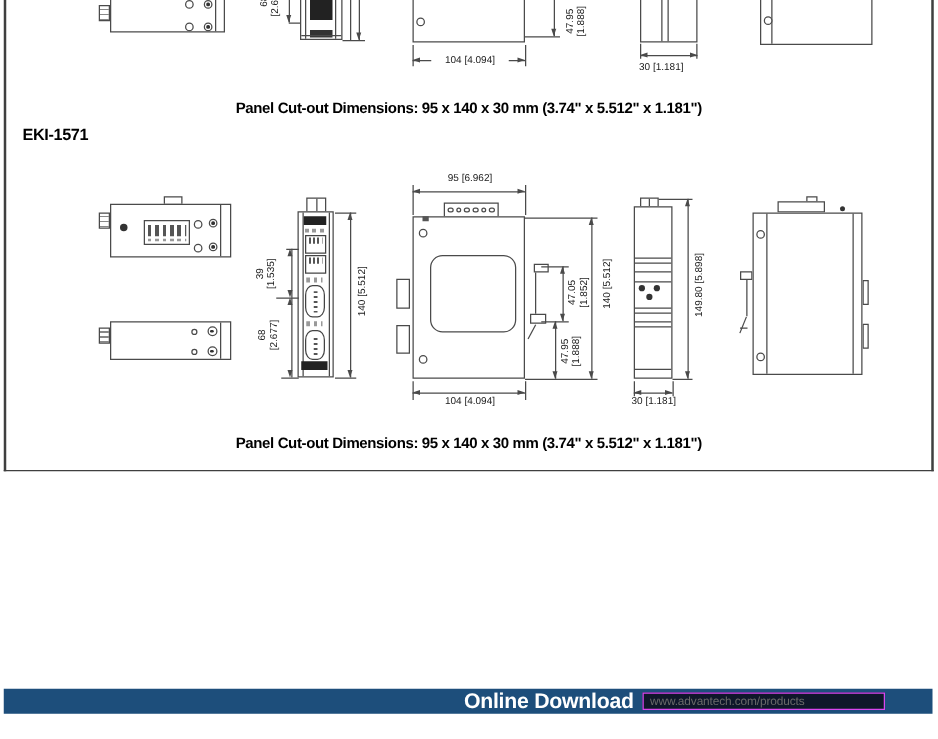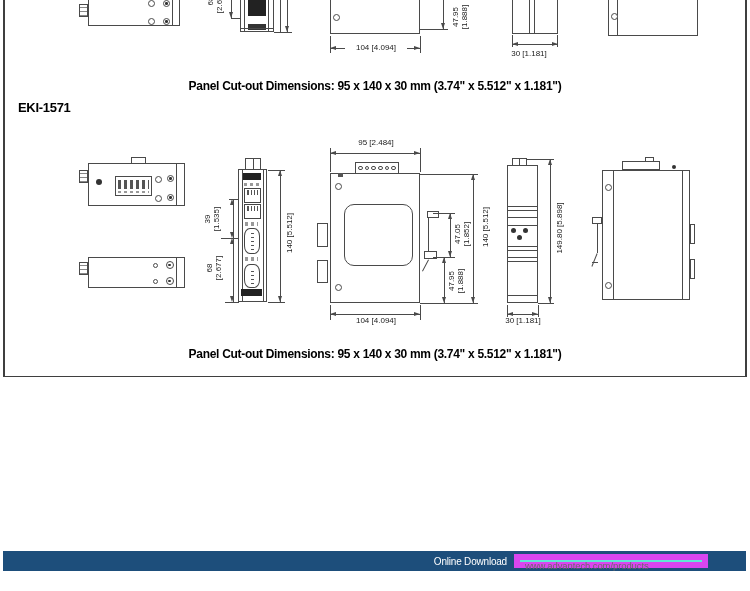--- a/index.html
+++ b/index.html
@@ -24,23 +24,23 @@
   .rot{transform:translate(-50%,-50%) rotate(-90deg);text-align:center;}
   .rot span{display:block;}
   .cap{position:absolute;font-weight:bold;font-size:12px;letter-spacing:-0.3px;color:#000;text-align:center;}
   .stub{position:absolute;width:9px;height:13px;border:1px solid #4a4a4a;box-sizing:border-box;
         background:repeating-linear-gradient(0deg,#888 0 1px,#fff 1px 4px);}
   .pins{position:absolute;background:repeating-linear-gradient(90deg,#555 0 3px,#fff 3px 6px);}
   .tc{width:4.5px;height:4.5px;border:1px solid #4a4a4a;border-radius:50%;box-sizing:border-box;}
   .footerbar{position:absolute;left:3px;top:551px;width:743px;height:20px;background:#1d4e7b;
              display:flex;align-items:center;justify-content:flex-end;gap:7px;
              padding-right:38px;box-sizing:border-box;}
-  .fl{color:#fff;font-weight:normal;font-size:10px;letter-spacing:-0.2px;}
-  .urlbox{width:194px;height:14px;background:#5eead4;border:6px solid #d946ef;display:flex;
-          align-items:flex-start;padding-left:5px;box-sizing:border-box;}
+  .fl{color:#fff;font-weight:bold;font-size:17px;letter-spacing:-0.2px;}
+  .urlbox{width:194px;height:14px;background:#0f172a;border:1px solid #d946ef;display:flex;
+          align-items:flex-end;padding-left:5px;box-sizing:border-box;}
   .url{font-size:9.5px;color:#6a6a6a;letter-spacing:-0.1px;}
 </style>
 </head>
 <body>
 
 <div class="sheet">
 
   <div class="vl" style="left:3px;top:0;height:377px;width:1.5px;background:#3f3f3f"></div>
   <div class="vl" style="left:745px;top:0;height:377px;width:1.5px;background:#3f3f3f"></div>
   <div class="hl" style="left:3px;top:375.5px;width:743.5px;height:1.8px;background:#3f3f3f"></div>
@@ -206,21 +206,21 @@
   <div class="bx" style="left:317px;top:260px;width:11px;height:23px;border-width:1px"></div>
   <div class="bx" style="left:427px;top:211px;width:12px;height:7px;border-width:1px"></div>
   <div class="vl" style="left:428px;top:218px;height:40px"></div>
   <div class="bx" style="left:424px;top:251px;width:13px;height:8px;border-width:1px"></div>
   <div class="vl" style="left:425px;top:259px;height:13px;transform:rotate(28deg)"></div>
   <div class="vl" style="left:330px;top:148px;height:24px"></div>
   <div class="vl" style="left:419.5px;top:148px;height:24px"></div>
   <div class="hl" style="left:330px;top:152.5px;width:90px"></div>
   <div class="al" style="left:330px;top:150.5px"></div>
   <div class="ar2" style="left:414px;top:150.5px"></div>
-  <div class="dim hc" style="left:345px;top:139px;width:60px">95 [2.484]</div>
+  <div class="dim hc" style="left:345px;top:139px;width:60px">95 [6.962]</div>
   <div class="vl" style="left:330px;top:305px;height:15px"></div>
   <div class="vl" style="left:419.5px;top:305px;height:15px"></div>
   <div class="hl" style="left:330px;top:313.5px;width:90px"></div>
   <div class="al" style="left:330px;top:311.5px"></div>
   <div class="ar2" style="left:414px;top:311.5px"></div>
   <div class="dim hc" style="left:343px;top:317px;width:64px">104 [4.094]</div>
   <div class="hl" style="left:433px;top:212.5px;width:22px"></div>
   <div class="hl" style="left:433px;top:256.5px;width:22px"></div>
   <div class="vl" style="left:450px;top:213px;height:44px"></div>
   <div class="au" style="left:447.5px;top:213px"></div>

